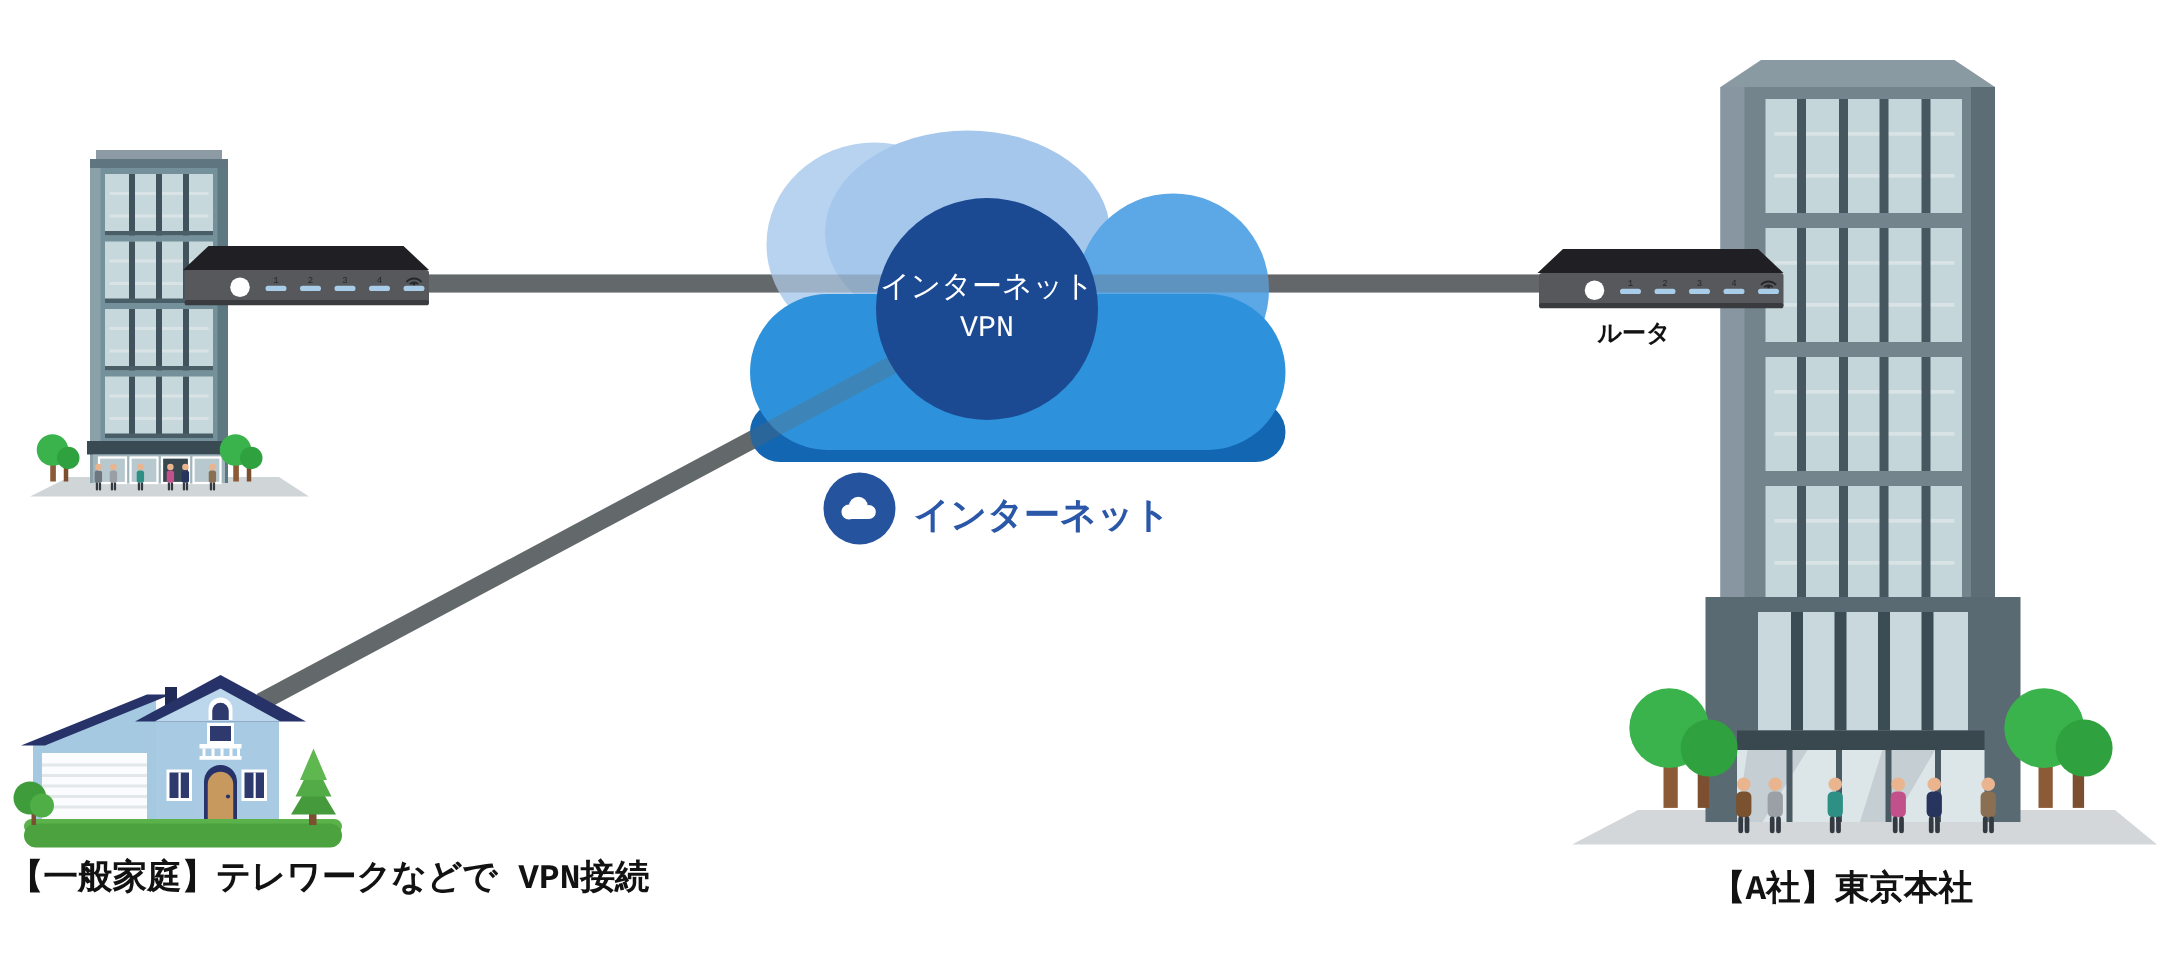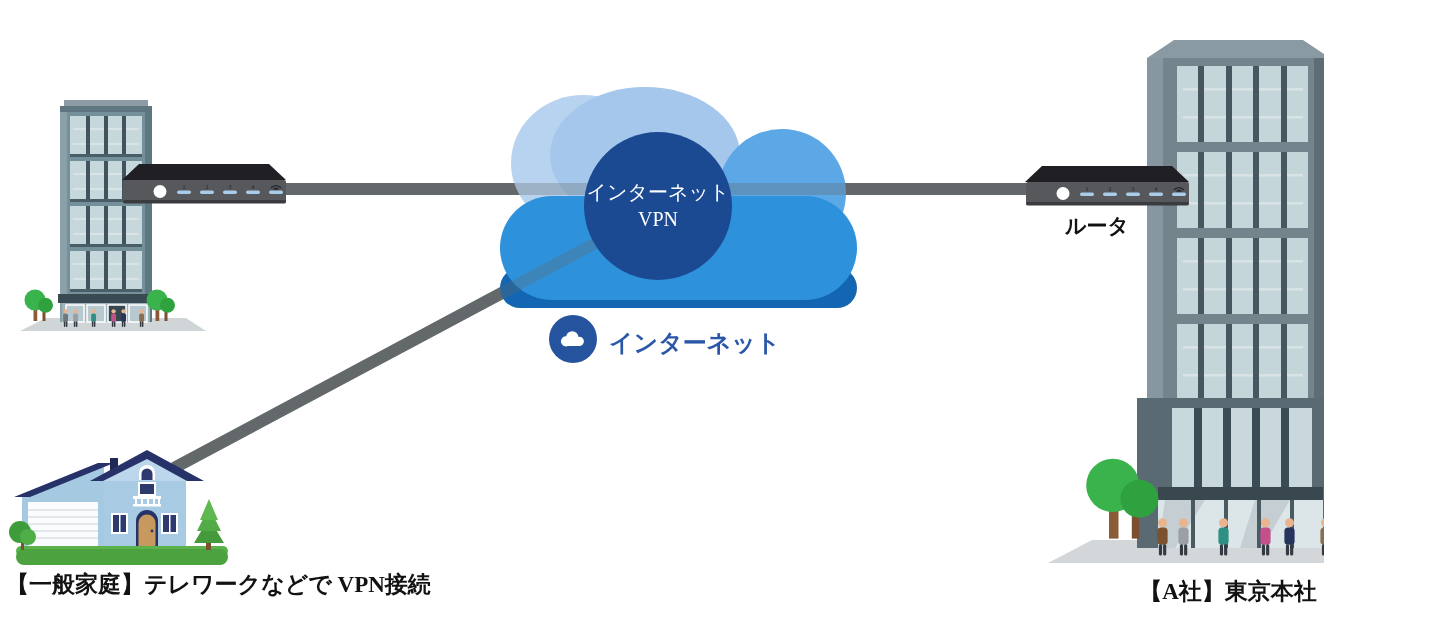--- a/index.html
+++ b/index.html
@@ -1,23 +1,23 @@
 <!DOCTYPE html>
 <html><head>
 <meta charset="utf-8">
 <style>
   html,body{margin:0;padding:0;background:#fff;}
-  .canvas{position:relative;width:1324px;height:640px;background:#ffffff;overflow:hidden;
-          font-family:Liberation Serif, serif;}
+  .canvas{position:relative;width:1440px;height:640px;background:#ffffff;overflow:hidden;
+          font-family:Liberation Mono, monospace;}
   .abs{position:absolute;left:0;top:0;}
   .lbl{position:absolute;color:#121212;font-weight:700;white-space:nowrap;}
   .lbl-b{left:18px;top:336px;font-size:24px;}
   .lbl-a{left:1128px;top:576px;width:200px;text-align:center;font-size:23px;}
   .lbl-home{left:6px;top:569px;font-size:23px;}
-  .lbl-router{left:1065px;top:212px;font-size:21px;}
+  .lbl-router{left:1065px;top:212px;font-size:16px;}
   .vpn-text{position:absolute;left:582px;top:170px;width:152px;height:72px;
             display:flex;flex-direction:column;align-items:center;justify-content:center;
             color:#ffffff;font-size:20px;font-weight:500;line-height:1.35;}
   .legend-circle{position:absolute;left:549px;top:315px;width:48px;height:48px;border-radius:50%;
             background:#26539E;display:flex;align-items:center;justify-content:center;}
   .legend-text{position:absolute;left:609px;top:327px;font-size:24px;font-weight:700;color:#2B57A8;white-space:nowrap;}
 </style>
 </head>
 <body>
 

